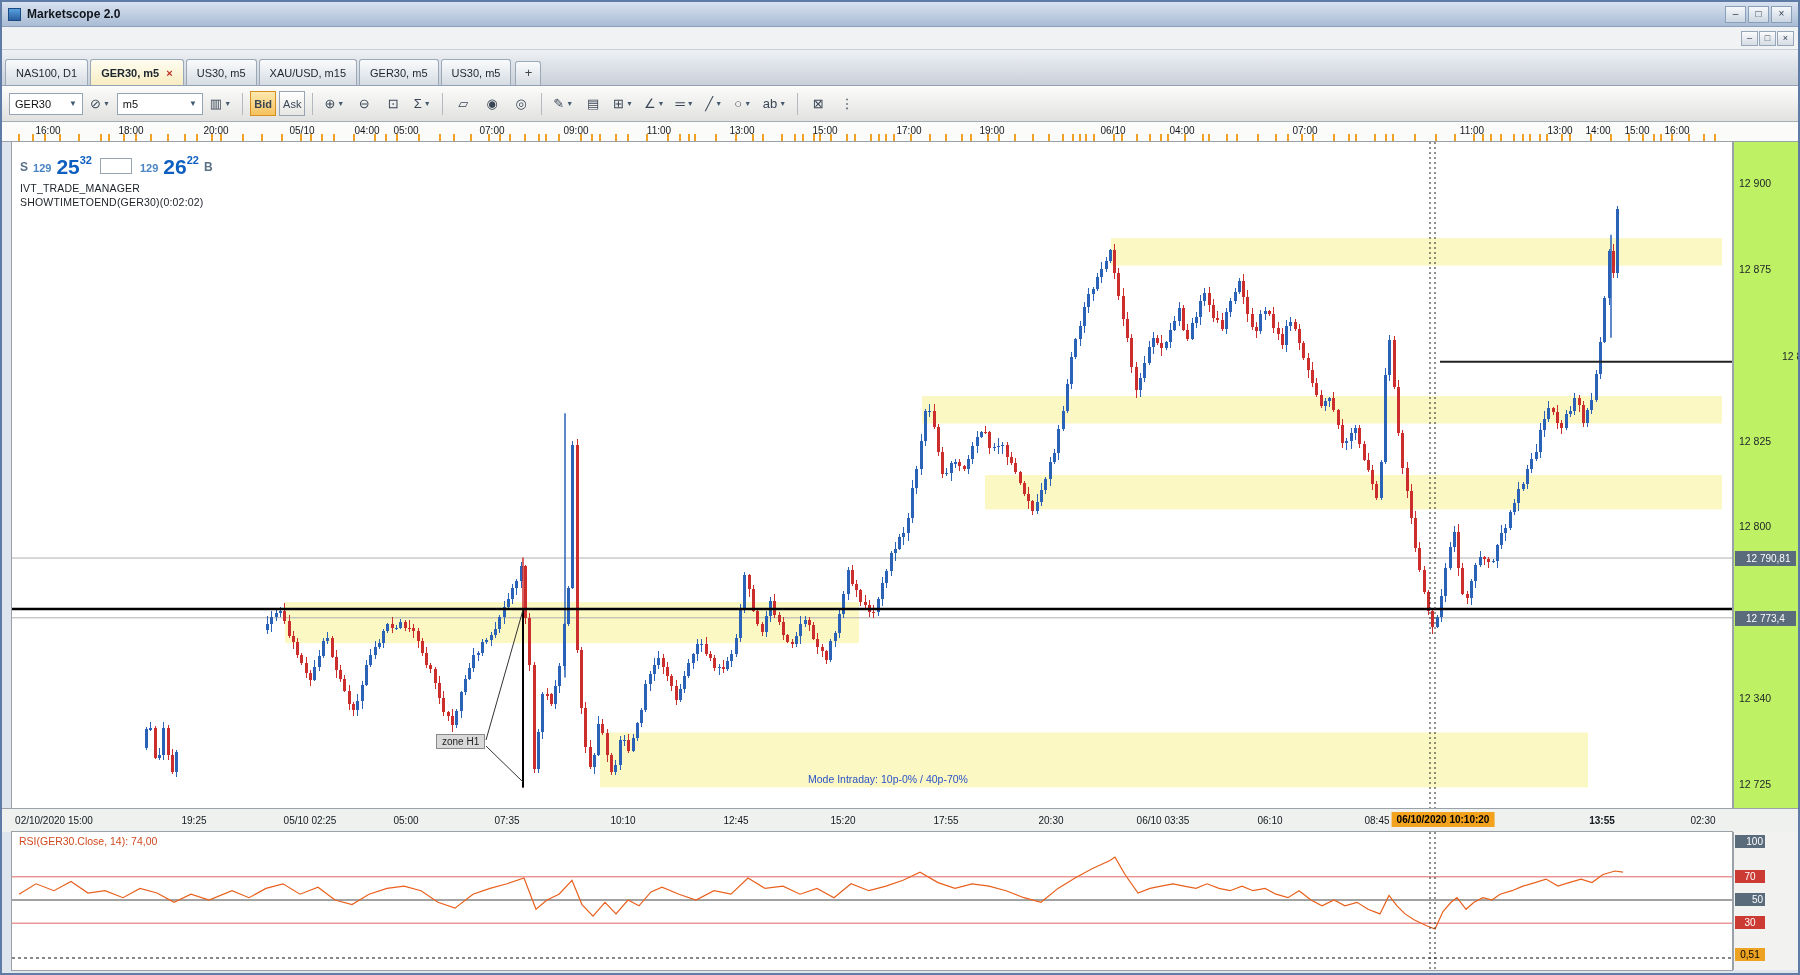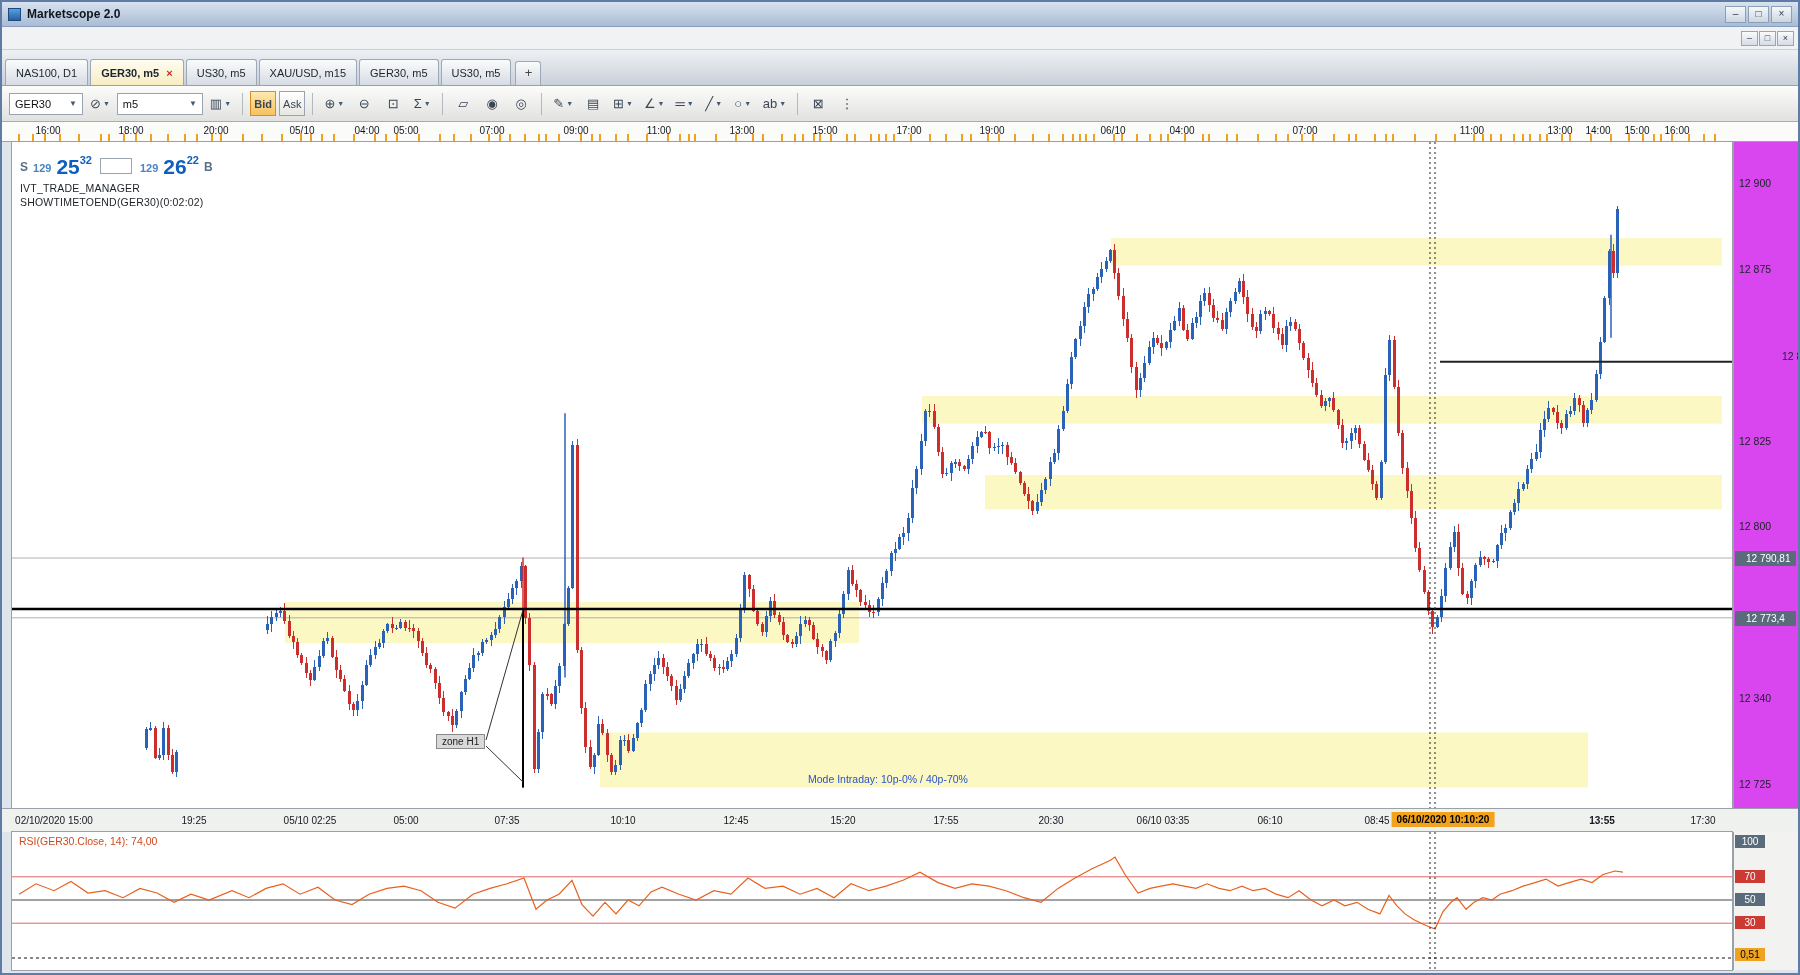--- a/index.html
+++ b/index.html
@@ -52,35 +52,35 @@
   .tb-sep { width:1px; height:22px; background:#b4b9bf; margin:0 4px; }
 
   
   .top-axis { position:absolute; left:0; top:120px; right:0; height:20px; background:#fbfbfa; border-bottom:1px solid #9aa1a9; }
   .t-label { position:absolute; top:3px; font-size:10px; color:#14181e; transform:translateX(-50%); white-space:nowrap; }
   .tick-orange { position:absolute; bottom:0; width:2px; height:7px; background:#f0a125; }
 
   #chart-plot { position:absolute; left:10px; top:140px; width:1720px; height:666px; background:#fff; outline:1px solid #9aa1a9; }
   #chart-plot svg, #rsi-plot svg { position:absolute; left:0; top:0; }
 
-  .price-axis { position:absolute; left:1731px; top:140px; width:65px; height:666px; background:#d946ef; border-left:1px solid #9aa1a9; }
+  .price-axis { position:absolute; left:1731px; top:140px; width:65px; height:666px; background:#bef264; border-left:1px solid #9aa1a9; }
   .p-tick { position:absolute; left:5px; font-size:10.5px; color:#1c2228; white-space:nowrap; }
   .p-badge { position:absolute; left:1px; right:2px; background:#5a6b7c; color:#fff; font-size:10px;
     padding:2px 11px; white-space:nowrap; }
 
   .bottom-axis { position:absolute; left:0; top:806px; right:0; height:24px; background:#eff1ef; border-top:1px solid #9aa1a9; }
   .b-label { position:absolute; top:6px; font-size:10px; color:#14181e; transform:translateX(-50%); white-space:nowrap; }
   .b-hl { position:absolute; top:3px; transform:translateX(-50%); background:#f2a21c; color:#000;
     font-size:10px; font-weight:bold; padding:2px 5px; white-space:nowrap; }
 
   #rsi-plot { position:absolute; left:10px; top:830px; width:1720px; height:138px; background:#fff; outline:1px solid #9aa1a9; }
   .rsi-label { position:absolute; left:7px; top:3px; font-size:10.5px; color:#cf4a1e; }
   .rsi-axis { position:absolute; left:1731px; top:830px; width:65px; height:138px; background:#f2f2f0; border-left:1px solid #9aa1a9; }
   .r-badge { position:absolute; left:1px; width:30px; text-align:center; font-size:10px; padding:1px 2px; }
-  .r-slate { background:#5a6b7c; color:#fff; }
+  .r-slate { background:#5a6b7c; color:#fff;text-align:right; }
   .r-red { background:#cc3b33; color:#fff; }
   .r-orange { background:#eda321; color:#000; }
 
   
   .quote { position:absolute; left:8px; top:8px; display:flex; align-items:flex-end; gap:5px; }
   .q-side { font-size:12px; color:#5a7186; font-weight:bold; padding-bottom:3px; }
   .q-small { font-size:11px; font-weight:bold; color:#4a84c4; padding-bottom:3px; }
   .q-big { font-size:21px; font-weight:bold; color:#0f5fc0; line-height:20px; }
   .q-sup { font-size:11px; font-weight:bold; color:#0f5fc0; vertical-align:10px; }
   .q-amount { width:32px; height:16px; border:1px solid #98a4b2; background:#fff; font-size:10px; margin:0 3px 3px; }
@@ -1094,21 +1094,21 @@
       <span class="b-label" style="left: 502px; padding-left: 6px;">07:35</span>
       <span class="b-label" style="left: 621px;">10:10</span>
       <span class="b-label" style="left: 734px;">12:45</span>
       <span class="b-label" style="left: 841px;">15:20</span>
       <span class="b-label" style="left: 944px;">17:55</span>
       <span class="b-label" style="left: 1049px;">20:30</span>
       <span class="b-label" style="left: 1161px;">06/10 03:35</span>
       <span class="b-label" style="left: 1268px;">06:10</span>
       <span class="b-label" style="left: 1375px;">08:45</span>
       <span class="b-label" style="left: 1600px; font-weight: bold;">13:55</span>
-      <span class="b-label" style="left: 1701px;">17:30</span>
+      <span class="b-label" style="left: 1701px;">02:30</span>
       <span class="b-hl" style="left: 1441px;">06/10/2020 10:10:20</span>
     </div>
 
   <div id="rsi-plot">
     <svg id="rsi-svg" width="1720" height="138">
         <line x1="0" y1="44.8" x2="1720" y2="44.8" stroke="#e06666" stroke-width="1"></line>
         <line x1="0" y1="68" x2="1720" y2="68" stroke="#444444" stroke-width="1"></line>
         <line x1="0" y1="91.19999999999999" x2="1720" y2="91.19999999999999" stroke="#e06666" stroke-width="1"></line>
         <line x1="0" y1="125.99999999999999" x2="1720" y2="125.99999999999999" stroke="#111111" stroke-width="1" stroke-dasharray="3,3"></line>
         <polyline points="7,62.2 24,51.8 42,58.7 59,49.4 76,61.0 93,58.7 111,65.7 128,56.4 145,61.0 162,70.3 179,62.2 197,68.0 220,58.7 237,65.7 254,56.4 271,51.8 288,62.2 306,55.2 323,68.0 340,72.6 357,62.2 375,56.4 392,54.1 409,58.7 426,70.3 443,76.1 461,62.2 478,56.4 495,51.8 512,46.0 524,77.3 535,68.0 547,62.2 560,48.3 570,72.6 581,84.2 593,70.3 604,81.9 616,68.0 627,73.8 639,59.9 650,55.2 667,62.2 684,68.0 702,58.7 719,62.2 736,46.0 753,56.4 771,54.1 788,62.2 805,56.4 822,65.7 839,51.8 857,58.7 874,54.1 891,48.3 908,40.2 926,50.6 943,56.4 960,51.8 977,54.1 994,58.7 1012,65.7 1029,70.3 1046,56.4 1063,46.0 1080,36.7 1098,28.6 1103,25.1 1113,42.5 1126,61.0 1138,56.4 1149,54.1 1161,51.8 1172,54.1 1184,56.4 1195,51.8 1207,56.4 1218,58.7 1230,54.1 1241,58.7 1253,56.4 1264,62.2 1276,65.7 1287,58.7 1299,68.0 1310,73.8 1322,68.0 1333,73.8 1345,70.3 1356,77.3 1368,81.9 1377,63.4 1385,73.8 1393,81.9 1402,87.7 1414,93.5 1423,97.0 1431,79.6 1439,70.3 1445,65.7 1454,77.3 1462,70.3 1471,65.7 1480,68.0 1488,62.2 1500,58.7 1511,54.1 1523,50.6 1534,47.1 1546,54.1 1557,50.6 1569,47.1 1580,50.6 1591,42.5 1603,39.0 1611,40.2" fill="none" stroke="#e8601c" stroke-width="1.2"></polyline>

